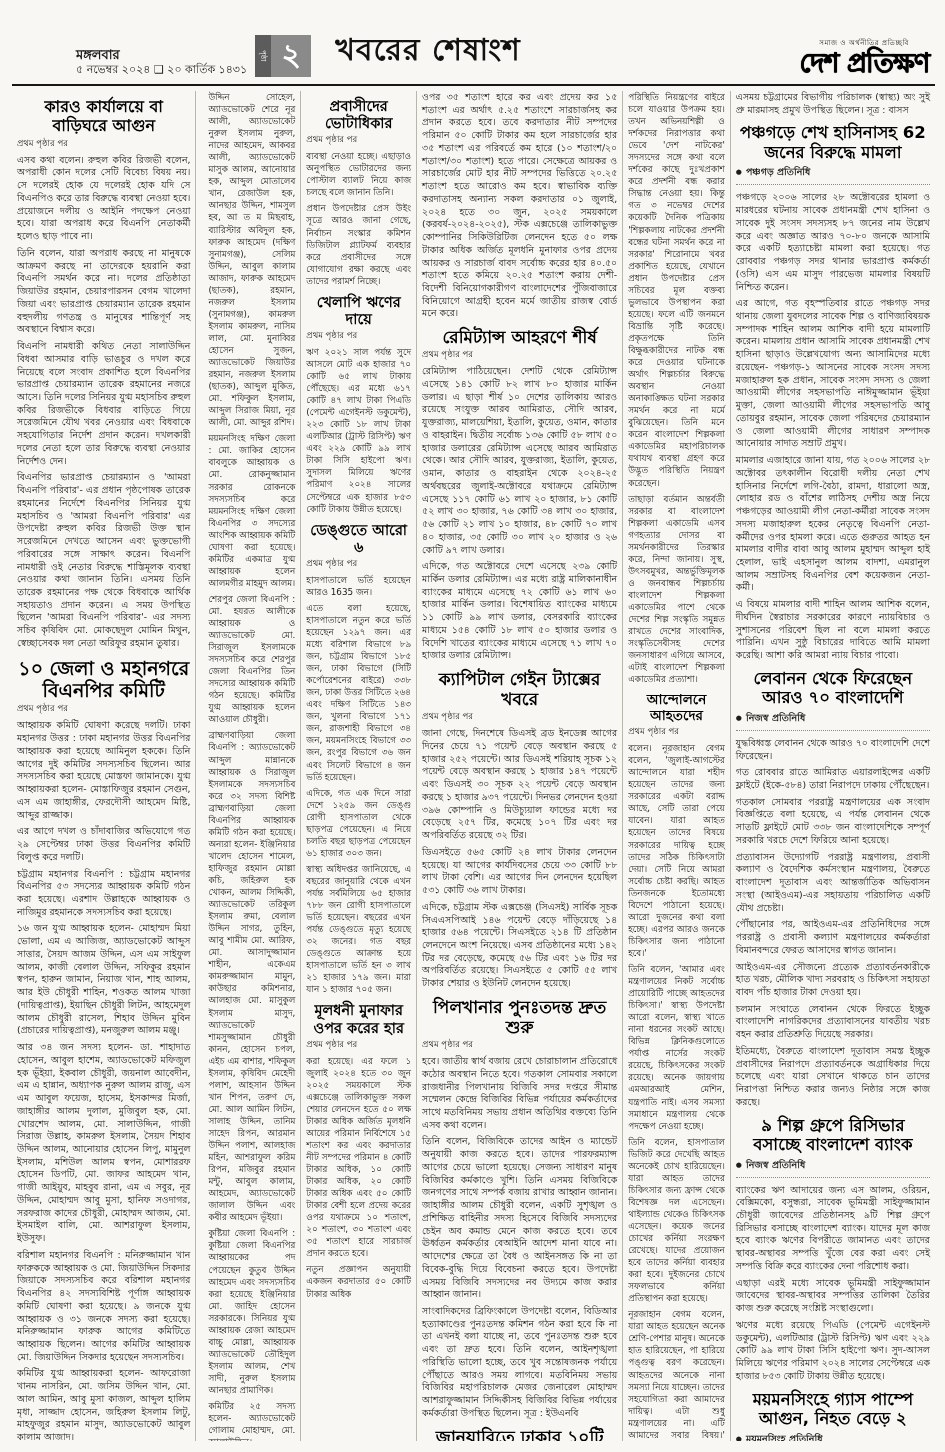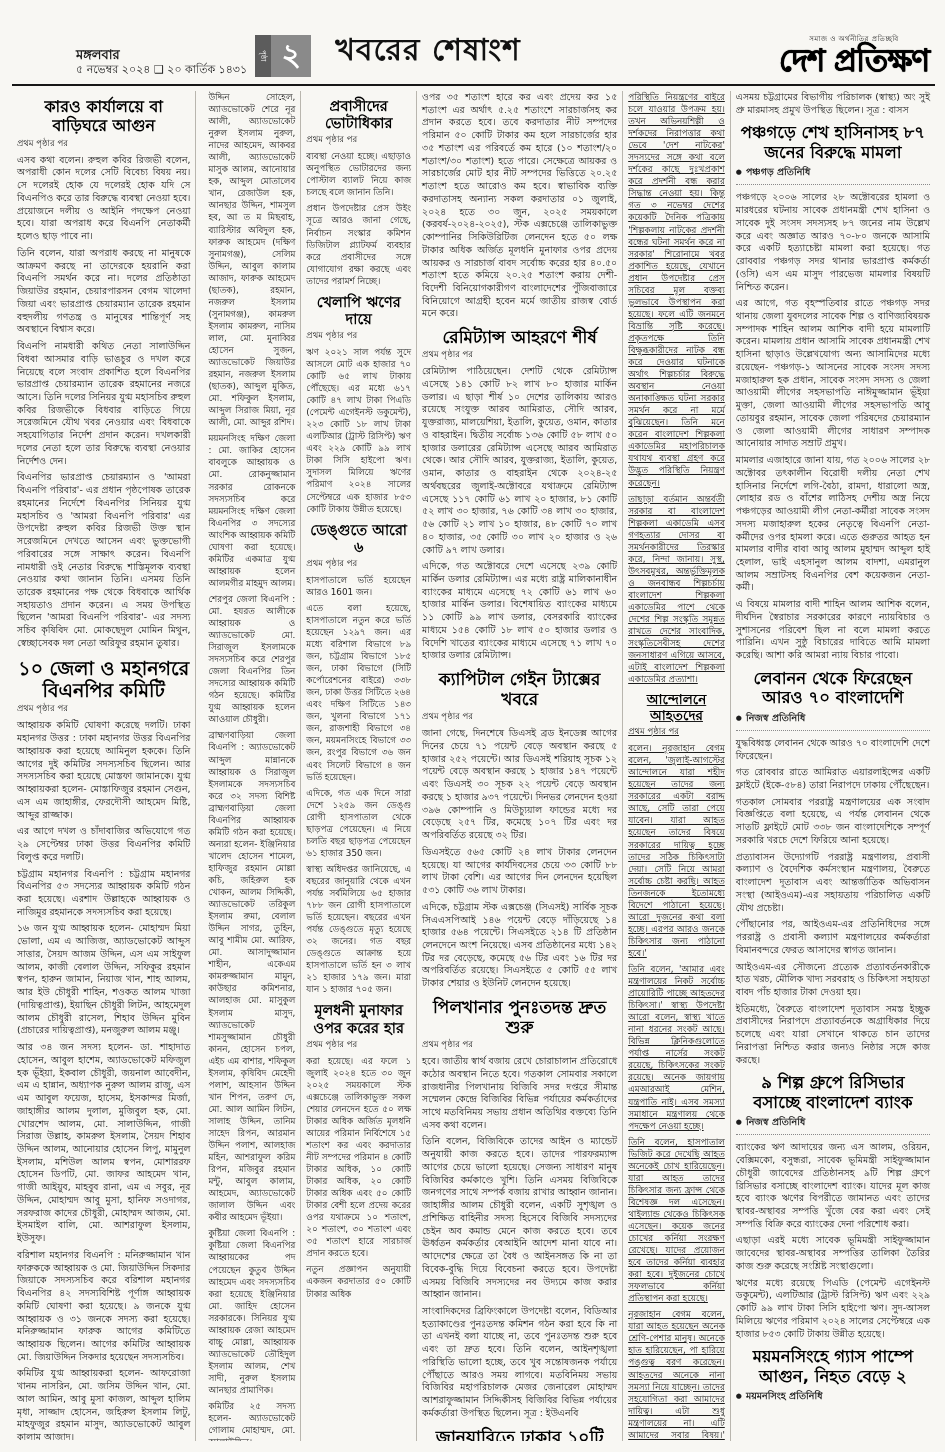--- a/index.html
+++ b/index.html
@@ -15,31 +15,31 @@
   .date-block{text-align:left;margin-left:64px;line-height:1.25;}
   .weekday{font-size:13px;font-weight:bold;}
   .dateline{font-size:11px;}
   .page-badge{display:flex;align-items:stretch;margin:0 10px 0 8px;}
   .page-label-box{background:#5c5c5c;color:#fff;width:16px;display:flex;align-items:center;justify-content:center;}
   .page-label-box span{writing-mode:vertical-rl;font-size:7px;}
   .page-num-box{background:#8a8a8a;color:#fff;width:40px;height:42px;display:flex;align-items:center;justify-content:center;font-size:30px;font-weight:bold;}
   .section-title{font-size:30px;font-weight:bold;letter-spacing:1px;color:#111;margin-left:14px;white-space:nowrap;}
   .logo-block{margin-left:auto;text-align:center;padding-right:6px;}
   .logo-tagline{font-size:7px;letter-spacing:.5px;color:#222;}
-  .logo-name{font-size:31px;font-weight:900;color:#000;line-height:1.02;letter-spacing:-1px;
+  .logo-name{font-size:27px;font-weight:900;color:#000;line-height:1.02;letter-spacing:-1px;
     text-shadow:0 0 1px #000, .5px 0 0 #000;}
   
   .columns{display:flex;gap:0;margin-top:5px;height:1350px;overflow:hidden;}
   .col{overflow:hidden;padding:0 5px;border-right:1px solid #b9b6ae;}
   .col:last-child{border-right:none;}
   .col-1{width:192px;}
   .col-2{width:104px;}
   .col-3{width:116px;}
   .col-4{width:216px;}
-  .col-5{width:107px;text-decoration:underline;}
+  .col-5{width:107px;}
   .col-6{width:215px;}
   article{margin:0;}
   h2.headline{text-align:center;font-weight:bold;margin:7px 0 1px;line-height:1.18;color:#000;}
   .col-1 article:nth-of-type(1) h2{font-size:16px;}
   .col-1 article:nth-of-type(2) h2{font-size:19px;}
   .col-3 h2{font-size:14.5px;}
   .col-4 h2{font-size:17px;}
   .col-5 h2{font-size:13.5px;}
   .col-6 h2{font-size:16.5px;}
   .kicker{text-align:left;font-size:8.5px;margin:0 0 3px;color:#222;}
@@ -117,23 +117,23 @@
           <p class="para">প্রধান উপদেষ্টার প্রেস উইং সূত্রে আরও জানা গেছে, নির্বাচন সংস্কার কমিশন ডিজিটাল প্ল্যাটফর্ম ব্যবহার করে প্রবাসীদের সঙ্গে যোগাযোগ রক্ষা করছে এবং তাদের পরামর্শ নিচ্ছে।</p>
         </article>
         <article>
           <h2 class="headline">খেলাপি ঋণের দায়ে</h2>
           <div class="kicker">প্রথম পৃষ্ঠার পর</div>
           <p class="para">ঋণ ২০২১ সাল পর্যন্ত সুদে আসলে মোট এক হাজার ৭০ কোটি ৬৫ লাখ টাকায় পৌঁছেছে। এর মধ্যে ৬১৭ কোটি ৪৭ লাখ টাকা পিএডি (পেমেন্ট এগেইনস্ট ডকুমেন্ট), ২২৩ কোটি ১৮ লাখ টাকা এলটিআর (ট্রাস্ট রিসিপ্ট) ঋণ এবং ২২৯ কোটি ৯৯ লাখ টাকা সিসি হাইপো ঋণ। সুদাসল মিলিয়ে ঋণের পরিমাণ ২০২৪ সালের সেপ্টেম্বরে এক হাজার ৮৫৩ কোটি টাকায় উন্নীত হয়েছে।</p>
         </article>
         <article>
           <h2 class="headline">ডেঙ্গুতে আরো ৬</h2>
           <div class="kicker">প্রথম পৃষ্ঠার পর</div>
-          <p class="para">হাসপাতালে ভর্তি হয়েছেন আরও 1601 জন।</p>
+          <p class="para">হাসপাতালে ভর্তি হয়েছেন আরও 1635 জন।</p>
           <p class="para">এতে বলা হয়েছে, হাসপাতালে নতুন করে ভর্তি হয়েছেন ১২৯৭ জন। এর মধ্যে বরিশাল বিভাগে ৮৯ জন, চট্টগ্রাম বিভাগে ১৮৫ জন, ঢাকা বিভাগে (সিটি কর্পোরেশনের বাইরে) ৩৩৮ জন, ঢাকা উত্তর সিটিতে ২৬৪ এবং দক্ষিণ সিটিতে ১৪৩ জন, খুলনা বিভাগে ১৭১ জন, রাজশাহী বিভাগে ৩৪ জন, ময়মনসিংহে বিভাগে ৩৩ জন, রংপুর বিভাগে ৩৬ জন এবং সিলেট বিভাগে ৪ জন ভর্তি হয়েছেন।</p>
-          <p class="para">এদিকে, গত এক দিনে সারা দেশে ১২৫৯ জন ডেঙ্গু রোগী হাসপাতাল থেকে ছাড়পত্র পেয়েছেন। এ নিয়ে চলতি বছর ছাড়পত্র পেয়েছেন ৬১ হাজার 350 জন।</p>
+          <p class="para">এদিকে, গত এক দিনে সারা দেশে ১২৫৯ জন ডেঙ্গু রোগী হাসপাতাল থেকে ছাড়পত্র পেয়েছেন। এ নিয়ে চলতি বছর ছাড়পত্র পেয়েছেন ৬১ হাজার ৩০৩ জন।</p>
           <p class="para">স্বাস্থ্য অধিদপ্তর জানিয়েছে, এ বছরের জানুয়ারি থেকে এখন পর্যন্ত সর্বমিলিয়ে ৬৫ হাজার ৭৮৮ জন রোগী হাসপাতালে ভর্তি হয়েছেন। বছরের এখন পর্যন্ত ডেঙ্গুতে মৃত্যু হয়েছে ৩২ জনের। গত বছর ডেঙ্গুতে আক্রান্ত হয়ে হাসপাতালে ভর্তি হন ৩ লাখ ২১ হাজার ১৭৯ জন। মারা যান ১ হাজার ৭০৫ জন।</p>
         </article>
         <article>
           <h2 class="headline">মূলধনী মুনাফার ওপর করের হার</h2>
           <div class="kicker">প্রথম পৃষ্ঠার পর</div>
           <p class="para">করা হয়েছে। এর ফলে ১ জুলাই ২০২৪ হতে ৩০ জুন ২০২৫ সময়কালে স্টক এক্সচেঞ্জে তালিকাভুক্ত সকল শেয়ার লেনদেন হতে ৫০ লক্ষ টাকার অধিক অর্জিত মূলধনি আয়ের পরিমান নির্বিশেষে ১৫ শতাংশ কর এবং করদাতার নীট সম্পদের পরিমান ৪ কোটি টাকার অধিক, ১০ কোটি টাকার অধিক, ২০ কোটি টাকার অধিক এবং ৫০ কোটি টাকার বেশী হলে প্রদেয় করের ওপর যথাক্রমে ১০ শতাংশ, ২০ শতাংশ, ৩০ শতাংশ এবং ৩৫ শতাংশ হারে সারচার্জ প্রদান করতে হবে।</p>
           <p class="para">নতুন প্রজ্ঞাপন অনুযায়ী একজন করদাতার ৫০ কোটি টাকার অধিক</p>
         </article>
       </div>
       <div class="col col-4">
@@ -176,21 +176,21 @@
           <p class="para">তিনি বলেন, 'আমার এবং মন্ত্রণালয়ের নিকট সর্বোচ্চ প্রায়োরিটি পাচ্ছে আহতদের চিকিৎসা।' স্বাস্থ্য উপদেষ্টা আরো বলেন, স্বাস্থ্য খাতে নানা ধরনের সংকট আছে। বিভিন্ন ক্লিনিকগুলোতে পর্যাপ্ত নার্সের সংকট রয়েছে, চিকিৎসকের সংকট রয়েছে। অনেক জায়গায় এমআরআই মেশিন, যন্ত্রপাতি নাই। এসব সমস্যা সমাধানে মন্ত্রণালয় থেকে পদক্ষেপ নেওয়া হচ্ছে।</p>
           <p class="para">তিনি বলেন, হাসপাতাল ভিজিট করে দেখেছি আহত অনেকেই চোখ হারিয়েছেন। যারা আহত তাদের চিকিৎসার জন্য ফ্রান্স থেকে বিশেষজ্ঞ দল এসেছেন। থাইল্যান্ড থেকেও চিকিৎসক এসেছেন। কয়েক জনের চোখের কর্নিয়া সংরক্ষণ রেখেছে। যাদের প্রয়োজন হবে তাদের কর্নিয়া ব্যবহার করা হবে। দুইজনের চোখে সফলভাবে কর্নিয়া প্রতিস্থাপন করা হয়েছে।</p>
           <p class="para">নূরজাহান বেগম বলেন, যারা আহত হয়েছেন অনেক শ্রেণি-পেশার মানুষ। অনেকে হাত হারিয়েছেন, পা হারিয়ে পঙ্গুত্ব বরণ করেছেন। আহতদের অনেকে নানা সমস্যা নিয়ে যাচ্ছেন। তাদের সহযোগিতা করা আমাদের দায়িত্ব। এটা শুধু মন্ত্রণালয়ের না। এটি আমাদের সবার বিষয়।' পরিদর্শনকালে উপদেষ্টা চট্টগ্রাম মেডিকেল কলেজ হাসপাতালের জরুরি বিভাগ, আইসিইউ, অবজারভেশন রুম, হাসপাতালের বিভিন্ন ওয়ার্ড পরিদর্শন করেন এবং ভর্তি রোগীদের সাথে চিকিৎসার ব্যবস্থা নিয়ে কথা বলেন। চট্টগ্রাম মেডিক্যাল কলেজ হাসপাতালের পরিচালক ব্রিগেডিয়ার জেনারেল মোহাম্মদ তসলিম।</p>
         </article>
       </div>
       <div class="col col-6">
         <article>
           <p class="para">এসময় চট্টগ্রামের বিভাগীয় পরিচালক (স্বাস্থ্য) অং সুই প্রু মারমাসহ প্রমুখ উপস্থিত ছিলেন। সূত্র : বাসস</p>
         </article>
         <article>
-          <h2 class="headline">পঞ্চগড়ে শেখ হাসিনাসহ ৮৭ জনের বিরুদ্ধে মামলা</h2>
+          <h2 class="headline">পঞ্চগড়ে শেখ হাসিনাসহ 62 জনের বিরুদ্ধে মামলা</h2>
           <div class="byline-row">
             <span class="byline-bullet">●</span>
             <span>পঞ্চগড় প্রতিনিধি</span>
           </div>
           <div class="dotted-rule"></div>
           <p class="para">পঞ্চগড়ে ২০০৬ সালের ২৮ অক্টোবরের হামলা ও মারধরের ঘটনায় সাবেক প্রধানমন্ত্রী শেখ হাসিনা ও সাবেক দুই সংসদ সদস্যসহ ৮৭ জনের নাম উল্লেখ করে এবং অজ্ঞাত আরও ৭০-৮০ জনকে আসামি করে একটি হত্যাচেষ্টা মামলা করা হয়েছে। গত রোববার পঞ্চগড় সদর থানার ভারপ্রাপ্ত কর্মকর্তা (ওসি) এস এম মাসুদ পারভেজ মামলার বিষয়টি নিশ্চিত করেন।</p>
           <p class="para">এর আগে, গত বৃহস্পতিবার রাতে পঞ্চগড় সদর থানায় জেলা যুবদলের সাবেক শিল্প ও বাণিজ্যবিষয়ক সম্পাদক শাহিন আলম আশিক বাদী হয়ে মামলাটি করেন। মামলায় প্রধান আসামি সাবেক প্রধানমন্ত্রী শেখ হাসিনা ছাড়াও উল্লেখযোগ্য অন্য আসামিদের মধ্যে রয়েছেন- পঞ্চগড়-১ আসনের সাবেক সংসদ সদস্য মজাহারুল হক প্রধান, সাবেক সংসদ সদস্য ও জেলা আওয়ামী লীগের সহসভাপতি নাঈমুজ্জামান ভূঁইয়া মুক্তা, জেলা আওয়ামী লীগের সহসভাপতি আবু তোয়বুর রহমান, সাবেক জেলা পরিষদের চেয়ারম্যান ও জেলা আওয়ামী লীগের সাধারণ সম্পাদক আনোয়ার সাদাত সম্রাট প্রমুখ।</p>
           <p class="para">মামলার এজাহারে জানা যায়, গত ২০০৬ সালের ২৮ অক্টোবর তৎকালীন বিরোধী দলীয় নেতা শেখ হাসিনার নির্দেশে লগি-বৈঠা, রামদা, ধারালো অস্ত্র, লোহার রড ও বাঁশের লাঠিসহ দেশীয় অস্ত্র নিয়ে পঞ্চগড়ের আওয়ামী লীগ নেতা-কর্মীরা সাবেক সংসদ সদস্য মজাহারুল হকের নেতৃত্বে বিএনপি নেতা-কর্মীদের ওপর হামলা করে। এতে গুরুতর আহত হন মামলার বাদীর বাবা আবু আলম মুহাম্মদ আব্দুল হাই হেলাল, ভাই এহসানুল আলম বাদশা, এমরানুল আলম সম্রাটসহ বিএনপির বেশ কয়েকজন নেতা-কর্মী।</p>
           <p class="para">এ বিষয়ে মামলার বাদী শাহিন আলম আশিক বলেন, দীর্ঘদিন স্বৈরাচার সরকারের কারণে ন্যায়বিচার ও সুশাসনের পরিবেশ ছিল না বলে মামলা করতে পারিনি। এখন সুষ্ঠু বিচারের দাবিতে আমি মামলা করেছি। আশা করি আমরা ন্যায় বিচার পাবো।</p>
         </article>
@@ -200,20 +200,21 @@
             <span class="byline-bullet">●</span>
             <span>নিজস্ব প্রতিনিধি</span>
           </div>
           <div class="dotted-rule"></div>
           <p class="para">যুদ্ধবিধ্বস্ত লেবানন থেকে আরও ৭০ বাংলাদেশি দেশে ফিরেছেন।</p>
           <p class="para">গত রোববার রাতে আমিরাত এয়ারলাইন্সের একটি ফ্লাইটে (ইকে-৫৮৪) তারা নিরাপদে ঢাকায় পৌঁছেছেন।</p>
           <p class="para">গতকাল সোমবার পররাষ্ট্র মন্ত্রণালয়ের এক সংবাদ বিজ্ঞপ্তিতে বলা হয়েছে, এ পর্যন্ত লেবানন থেকে সাতটি ফ্লাইটে মোট ৩৩৮ জন বাংলাদেশিকে সম্পূর্ণ সরকারি খরচে দেশে ফিরিয়ে আনা হয়েছে।</p>
           <p class="para">প্রত্যাবাসন উদ্যোগটি পররাষ্ট্র মন্ত্রণালয়, প্রবাসী কল্যাণ ও বৈদেশিক কর্মসংস্থান মন্ত্রণালয়, বৈরুতে বাংলাদেশ দূতাবাস এবং আন্তর্জাতিক অভিবাসন সংস্থা (আইওএম)-এর সহায়তায় পরিচালিত একটি যৌথ প্রচেষ্টা।</p>
           <p class="para">পৌঁছানোর পর, আইওএম-এর প্রতিনিধিদের সঙ্গে পররাষ্ট্র ও প্রবাসী কল্যাণ মন্ত্রণালয়ের কর্মকর্তারা বিমানবন্দরে ফেরত আসাদের স্বাগত জানান।</p>
           <p class="para">আইওএম-এর সৌজন্যে প্রত্যেক প্রত্যাবর্তনকারীকে হাত খরচ, মৌলিক খাদ্য সরবরাহ ও চিকিৎসা সহায়তা বাবদ পাঁচ হাজার টাকা দেওয়া হয়।</p>
+          <p class="para">চলমান সংঘাতে লেবানন থেকে ফিরতে ইচ্ছুক বাংলাদেশি নাগরিকদের প্রত্যাবাসনের যাবতীয় খরচ বহন করার প্রতিশ্রুতি দিয়েছে সরকার।</p>
           <p class="para">ইতিমধ্যে, বৈরুতে বাংলাদেশ দূতাবাস সমস্ত ইচ্ছুক প্রবাসীদের নিরাপদে প্রত্যাবর্তনকে অগ্রাধিকার দিয়ে চলেছে এবং যারা সেখানে থাকতে চান তাদের নিরাপত্তা নিশ্চিত করার জন্যও নিষ্ঠার সঙ্গে কাজ করছে।</p>
         </article>
         <article>
           <h2 class="headline">৯ শিল্প গ্রুপে রিসিভার বসাচ্ছে বাংলাদেশ ব্যাংক</h2>
           <div class="byline-row">
             <span class="byline-bullet">●</span>
             <span>নিজস্ব প্রতিনিধি</span>
           </div>
           <div class="dotted-rule"></div>
           <p class="para">ব্যাংকের ঋণ আদায়ের জন্য এস আলম, ওরিয়ন, বেক্সিমকো, বসুন্ধরা, সাবেক ভূমিমন্ত্রী সাইফুজ্জামান চৌধুরী জাবেদের প্রতিষ্ঠানসহ ৯টি শিল্প গ্রুপে রিসিভার বসাচ্ছে বাংলাদেশ ব্যাংক। যাদের মূল কাজ হবে ব্যাংক ঋণের বিপরীতে জামানত এবং তাদের স্থাবর-অস্থাবর সম্পত্তি খুঁজে বের করা এবং সেই সম্পত্তি বিক্রি করে ব্যাংকের দেনা পরিশোধ করা।</p>

